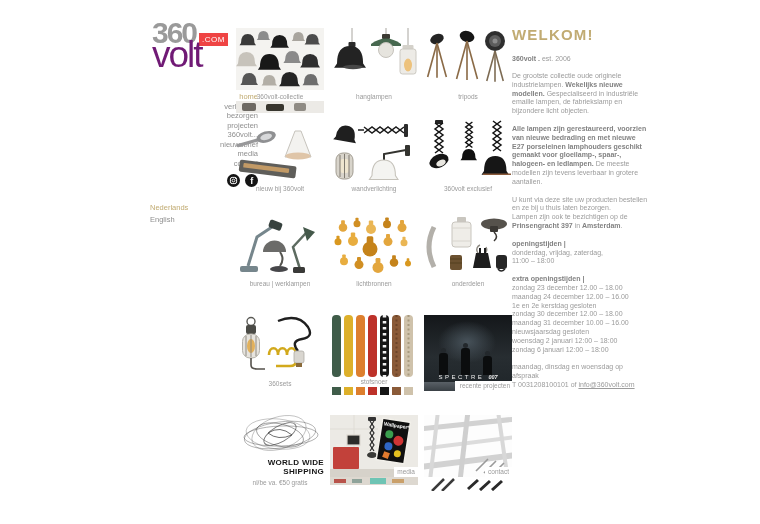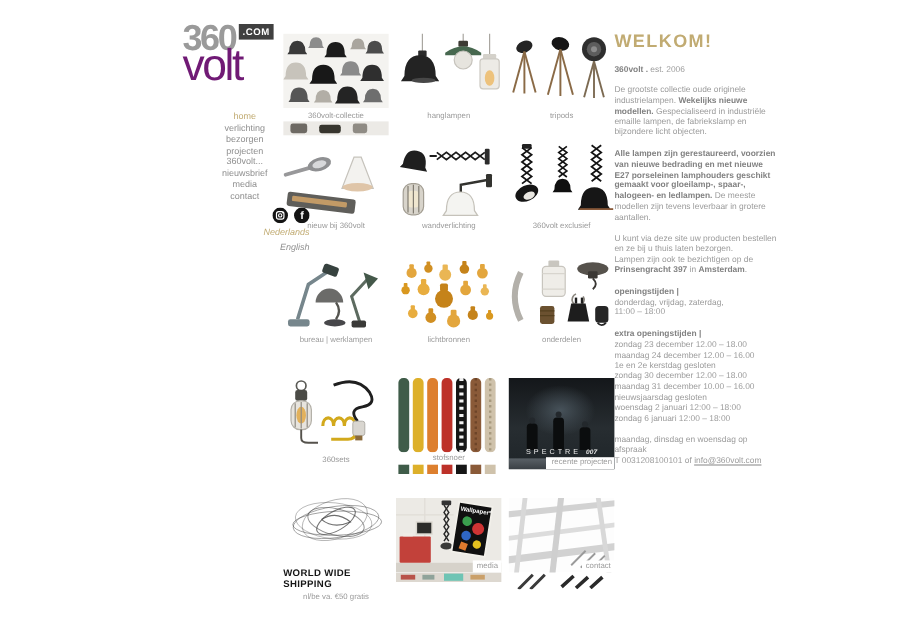--- a/index.html
+++ b/index.html
@@ -4,44 +4,44 @@
 <style>
   html,body{margin:0;padding:0;background:#fff;}
   .page{position:relative;width:760px;height:524px;background:#fff;overflow:hidden;
         font-family:"Liberation Sans",sans-serif;}
 
   
   .side{position:absolute;left:150px;top:0;width:108px;}
   .logo{position:absolute;left:2px;top:20px;cursor:pointer;}
   .logo-row{display:flex;align-items:flex-start;}
   .logo-360{font-size:30px;font-weight:bold;color:#9a9a9a;letter-spacing:-2px;line-height:26px;}
-  .logo-com{background:#404040;color:#fff;font-size:8px;font-weight:bold;padding:2px 3px;margin-left:3px;margin-top:0;letter-spacing:.5px;}
+  .logo-com{background:#ef4444;color:#fff;font-size:8px;font-weight:normal;padding:2px 3px;margin-left:3px;margin-top:13px;letter-spacing:.5px;}
   .logo-volt{font-size:37px;font-weight:normal;color:#701a75;letter-spacing:-2px;line-height:30px;margin-top:-6px;}
   .nav{position:absolute;left:0;top:92px;width:108px;text-align:right;}
-  .nav a{display:block;font-size:7.5px;line-height:9.5px;color:#8f8f8f;text-decoration:none;cursor:pointer;text-align:center;}
+  .nav a{display:block;font-size:7.5px;line-height:9.5px;color:#8f8f8f;text-decoration:none;cursor:pointer;}
   .nav a.active{color:#c1ab72;}
   .social{position:absolute;left:0;top:173px;width:108px;display:flex;justify-content:flex-end;gap:5px;}
   .social span{display:inline-block;width:13px;height:13px;cursor:pointer;}
-  .langs{position:absolute;left:0;top:188px;width:108px;text-align:right;font-size:7.5px;line-height:12px;font-style:italic;}
+  .langs{position:absolute;left:0;top:202px;width:108px;font-size:7.5px;line-height:12px;}
   .langs .lang{display:block;color:#8f8f8f;cursor:pointer;text-decoration:none;}
   .langs .lang.active{color:#c1ab72;}
 
   
   .grid-row{position:absolute;left:236px;display:flex;gap:6px;}
   .r1{top:28px}.r2{top:120px}.r3{top:215px}.r4{top:315px}.r5{top:415px}
   .cell{width:88px;display:flex;flex-direction:column;cursor:pointer;}
   .cell .img{width:88px;height:62px;position:relative;overflow:hidden;}
   .cell svg.art{display:block;width:88px;height:62px;}
   .cell svg.art-ext{display:block;width:88px;}
   .label{font-size:6.5px;line-height:8px;color:#9a9a9a;text-align:center;margin-top:3px;}
   .cell-stofsnoer .label{background:#fff;margin-top:0;padding:1px 0;}
   .cell-recente .img{height:76px;}
   .cell-recente .label{position:absolute;bottom:0;right:0;background:#fff;margin:0;padding:1px 2px 1px 5px;z-index:2;}
   .cell-media .label,.cell-contact .label{align-self:flex-end;background:#fff;margin-top:-10px;padding:1px 3px;position:relative;z-index:2;}
-  .ship-title{font-size:8px;font-weight:bold;color:#161616;letter-spacing:.3px;text-align:left;margin-top:18px;}
+  .ship-title{font-size:8px;font-weight:bold;color:#161616;letter-spacing:.3px;text-align:right;margin-top:3px;}
 
   
   .spectre{background:linear-gradient(180deg,#14171a 0%,#272d31 55%,#1f2529 100%);}
   .spectre-glow{position:absolute;left:16%;top:8%;width:66%;height:55%;
                 background:radial-gradient(closest-side,#47525a,rgba(0,0,0,0));}
   .fig{position:absolute;bottom:16px;width:9px;height:22px;background:#0b0d0e;border-radius:3px 3px 0 0;}
   .fig::before{content:'';position:absolute;top:-5px;left:2px;width:5px;height:5px;border-radius:50%;background:#23282c;}
   .f1{left:15px;}.f2{left:37px;height:27px;}.f3{left:59px;height:19px;}
   .spectre-table{position:absolute;bottom:0;left:0;right:0;height:9px;background:linear-gradient(180deg,#5a6167,#3a4045);}
   .spectre-title{position:absolute;bottom:11px;left:0;right:0;text-align:center;color:#ececec;font-size:6px;letter-spacing:2.5px;}

